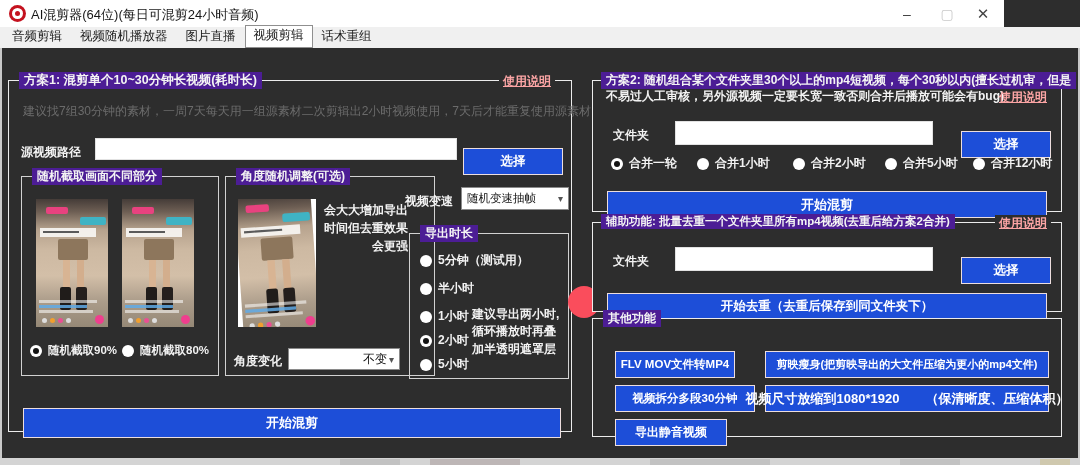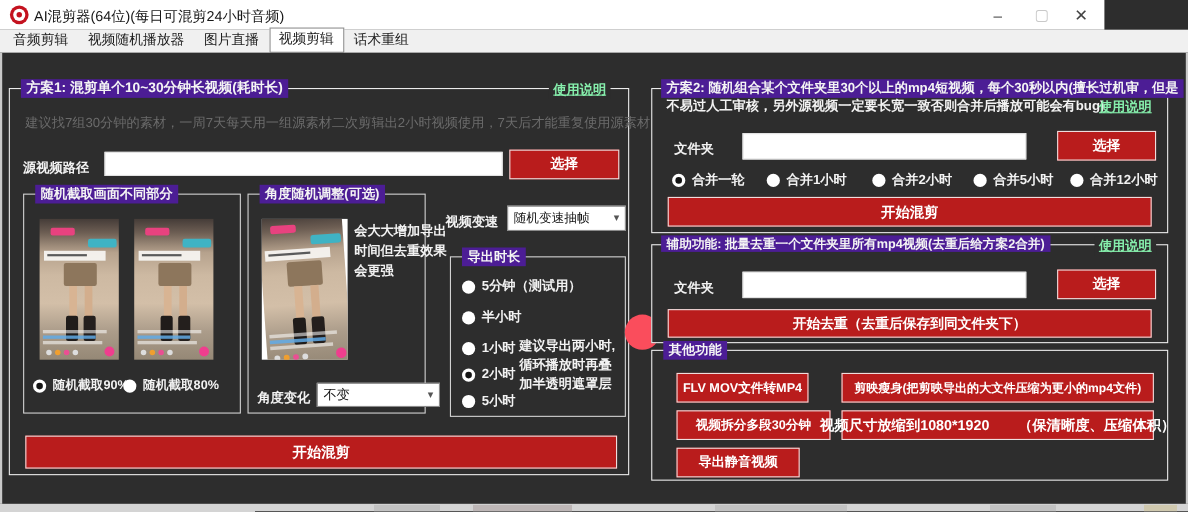--- a/index.html
+++ b/index.html
@@ -24,26 +24,26 @@
 
   
   .main { position:absolute; left:0; top:48px; width:1080px; height:410px; background:#2d2d2d; border-left:2px solid #c9c9c9; border-right:2px solid #c9c9c9; }
   .taskbar { position:absolute; left:0; top:458px; width:1080px; height:7px; background:#d4d4d4; }
   .taskbar .seg { position:absolute; top:1px; height:6px; background:#c2c2c2; }
 
   
   .panel { position:absolute; border:1px solid #ececec; }
   .grp   { position:absolute; border:1px solid #d2d2d2; }
   .legend { position:absolute; top:-9px; left:10px; background:#4c1d95; padding:0 5px; color:#f4f4f4; font-weight:bold; white-space:nowrap; }
-  .link { color:#86efac; text-decoration:underline; font-weight:bold; white-space:nowrap; cursor:pointer; }
+  .link { color:#fca5a5; text-decoration:underline; font-weight:bold; white-space:nowrap; cursor:pointer; }
   .link.on-border { position:absolute; top:-8px; background:#2d2d2d; padding:0 4px; }
   .lbl { color:#f2f2f2; font-weight:600; white-space:nowrap; position:absolute; }
   .hint { color:#6b6b6b; position:absolute; white-space:nowrap; }
   .input { position:absolute; background:#ffffff; border:1px solid #e2e2e2; color:#111; padding:0 4px; font-size:12px; font-family:inherit; }
-  .btn { position:absolute; background:#b91c1c; border:1px solid #eddede; color:#ffffff; font-weight:bold; display:flex; align-items:center; justify-content:center; text-align:center; white-space:nowrap; cursor:pointer; font-size:12.5px; font-family:inherit; }
+  .btn { position:absolute; background:#1d4ed8; border:1px solid #eddede; color:#ffffff; font-weight:bold; display:flex; align-items:center; justify-content:center; text-align:center; white-space:nowrap; cursor:pointer; font-size:12.5px; font-family:inherit;margin-top:12px; }
   .select { position:absolute; background:#ffffff; border:1px solid #8a8a8a; color:#111; display:flex; align-items:center; padding:0 5px; cursor:pointer; }
   .select .val { flex:1; white-space:nowrap; overflow:hidden; }
   .select .arr { color:#555; font-size:10px; margin-left:2px; }
   .radio-row { position:absolute; display:flex; align-items:center; gap:6px; cursor:pointer; }
   .radio { width:12px; height:12px; border-radius:50%; background:#ffffff; position:relative; flex:none; }
   .radio.sel::after { content:""; position:absolute; left:3px; top:3px; width:6px; height:6px; border-radius:50%; background:#141414; }
   .radio-row .rlbl { color:#f2f2f2; font-weight:600; white-space:nowrap; }
 
   
   .thumb { position:absolute; width:72px; height:128px; overflow:hidden; background:linear-gradient(180deg,#453c38 0%,#6e5f54 10%,#b6a28d 24%,#cdb9a2 40%,#d3bfa8 60%,#ab9c8a 80%,#958876 100%); }
@@ -143,27 +143,27 @@
         <span class="dot d1"></span>
           <span class="dot d2"></span>
           <span class="dot d3"></span>
           <span class="dot d4"></span>
           <span class="dbig"></span>
       </div>
       <div class="radio-row" style="left:8px; top:166px;">
         <span class="radio sel"></span>
         <span class="rlbl" style="font-size:11.5px;">随机截取90%</span>
       </div>
-      <div class="radio-row" style="left:90px; top:166px;align-items:center;">
+      <div class="radio-row" style="left:100px; top:166px;align-items:center;">
         <span class="radio"></span>
         <span class="rlbl" style="font-size:11.5px;">随机截取80%</span>
       </div>
     </div>
 
-    <div class="grp" style="left:216px; top:95px; width:162px; height:200px;">
+    <div class="grp" style="left:216px; top:95px; width:210px; height:200px;text-align:right;">
       <div class="legend">角度随机调整(可选)</div>
       <div class="thumb-rot" style="left:12px; top:22px;">
         <div class="thumb">
           <span class="chip-pink"></span>
             <span class="chip-teal"></span>
             <span class="caption"></span>
           <span class="shorts"></span>
             <span class="leg-l"></span>
             <span class="leg-r"></span>
           <span class="boot-l"></span>

